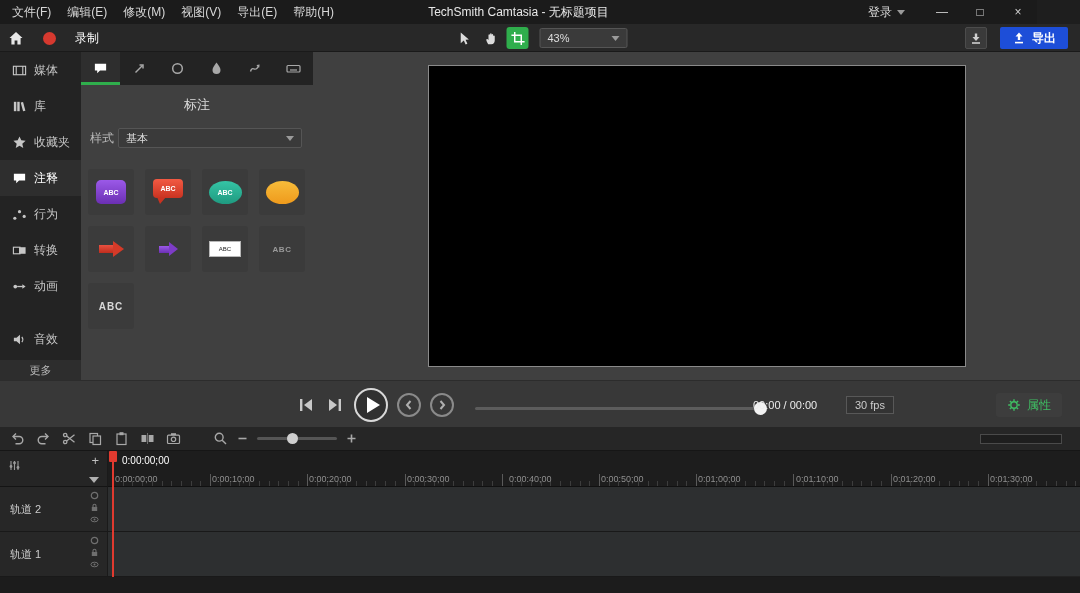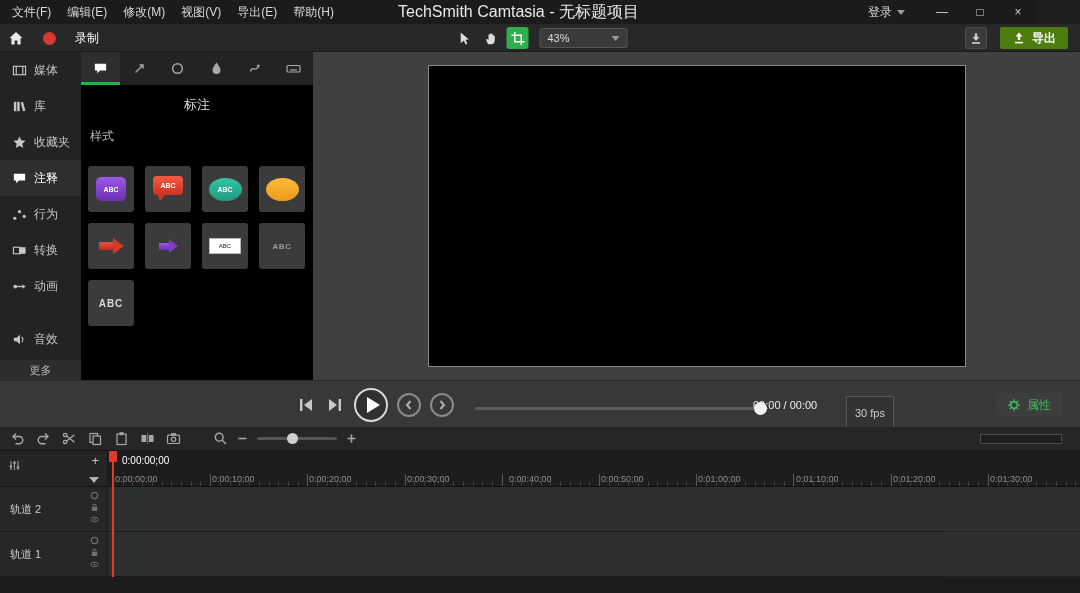--- a/index.html
+++ b/index.html
@@ -5,21 +5,21 @@
   * { margin:0; padding:0; box-sizing:border-box; }
   body { background:#111; font-family:"Liberation Sans", sans-serif; }
   .app { position:relative; width:1080px; height:593px; background:#1e1e1e; overflow:hidden;
          font-family:"Liberation Sans", sans-serif; user-select:none; }
 
   
   .menubar { position:absolute; top:0; left:0; width:1037px; height:24px; background:#1b1b1b;
              display:flex; align-items:center; color:#d8d8d8; font-size:12px; }
   .menu-items { display:flex; padding-left:4px; }
   .menu-item { padding:0 8px; line-height:24px; }
-  .win-title { position:absolute; left:50%; transform:translateX(-50%); color:#e8e8e8; font-size:16px; }
+  .win-title { position:absolute; left:50%; transform:translateX(-50%); color:#e8e8e8; font-size:12px; }
   .win-right { margin-left:auto; display:flex; align-items:center; }
   .login { display:flex; align-items:center; gap:5px; padding:0 18px; }
   .caret-down { width:0; height:0; border-left:4px solid transparent; border-right:4px solid transparent;
                 border-top:5px solid #9a9a9a; }
   .win-btn { width:38px; height:24px; display:flex; align-items:center; justify-content:center;
              color:#cfcfcf; font-size:12px; }
 
   
   .toolbar { position:absolute; top:24px; left:0; width:1080px; height:28px; background:#282828;
              border-bottom:1px solid #1a1a1a; }
@@ -29,34 +29,34 @@
   .tool-center { position:absolute; left:50%; top:0; transform:translateX(-50%); height:28px;
                  display:flex; align-items:center; gap:5px; }
   .tool-btn { width:22px; height:22px; display:flex; align-items:center; justify-content:center; border-radius:3px; }
   .tool-btn.active { background:#2fae4c; }
   .zoom-select { width:88px; height:20px; margin-left:6px; background:#3a3a3a; border:1px solid #555;
                  border-radius:2px; color:#ddd; font-size:11px; display:flex; align-items:center; padding:0 7px; }
   .zoom-select .caret-down { margin-left:auto; }
   .tool-right { position:absolute; right:12px; top:3px; display:flex; gap:13px; align-items:center; }
   .dl-btn { width:22px; height:22px; background:#3a3a3a; border:1px solid #4c4c4c; border-radius:2px;
             display:flex; align-items:center; justify-content:center; }
-  .export-btn { height:22px; background:#4d7c0f; border-radius:2px; color:#fff; font-size:12px; font-weight:bold;
+  .export-btn { height:22px; background:#1d4ed8; border-radius:2px; color:#fff; font-size:12px; font-weight:bold;
                 display:flex; align-items:center; gap:6px; padding:0 12px; }
 
   
   .sidebar { position:absolute; left:0; top:52px; width:81px; height:328px; background:#232323; }
   .side-item { height:36px; display:flex; align-items:center; gap:7px; padding-left:12px;
                color:#c6c6c6; font-size:12px; }
   .side-item.active { background:#2e2e2e; color:#fff; }
   .side-item.gap { margin-top:17px; }
   .side-more { position:absolute; bottom:0; left:0; width:81px; height:20px; background:#2d2d2d;
                color:#b8b8b8; font-size:11px; display:flex; align-items:center; justify-content:center; }
 
   
-  .panel { position:absolute; left:81px; top:52px; width:232px; height:328px; background:#000000; }
+  .panel { position:absolute; left:81px; top:52px; width:232px; height:328px; background:#404040; }
   .panel-tabs { display:flex; height:33px; background:#232323; }
   .ptab { flex:1; display:flex; align-items:center; justify-content:center; color:#a8a8a8; }
   .ptab.active { background:#2e2e2e; box-shadow:inset 0 -3px 0 #2fae4c; color:#fff; }
   .panel-title { text-align:center; color:#ddd; font-size:13px; padding:11px 0 9px; }
   .prop-row { display:flex; align-items:center; margin:5px 11px 8px 9px; }
   .prop-label { width:25px; color:#b8b8b8; font-size:12px; flex:none; }
   .select { flex:1; height:20px; background:#3a3a3a; border:1px solid #555; border-radius:2px;
             color:#ddd; font-size:11px; display:flex; align-items:center; padding:0 7px; margin-left:3px; }
   .select .caret-down { margin-left:auto; }
   .thumb-grid { display:grid; grid-template-columns:repeat(4,46px); gap:11px; padding:13px 0 0 7px; }
@@ -95,21 +95,21 @@
   .play-btn { width:34px; height:34px; border-radius:50%; border:2px solid #d8d8d8; background:#303030;
               display:flex; align-items:center; justify-content:center; }
   .play-tri { width:0; height:0; border-top:8px solid transparent; border-bottom:8px solid transparent;
               border-left:13px solid #fff; margin-left:4px; }
   .step-btn { width:24px; height:24px; border-radius:50%; border:2px solid #8a8a8a;
               display:flex; align-items:center; justify-content:center; }
   .seek { position:absolute; left:475px; top:26px; width:290px; height:3px; background:#5c5c5c; border-radius:2px; }
   .seek-handle { position:absolute; left:279px; top:-5px; width:13px; height:13px; border-radius:50%; background:#f2f2f2; }
   .time-display { position:absolute; left:753px; top:0; height:47px; display:flex; align-items:center;
                   color:#ececec; font-size:11px; }
-  .fps-box { position:absolute; left:846px; top:15px; height:18px; padding:16px 8px; border:1px solid #585858;
+  .fps-box { position:absolute; left:846px; top:15px; height:18px; padding:8px 8px; border:1px solid #585858;
              background:#333; color:#ccc; font-size:11px; display:flex; align-items:center; }
   .props-btn { position:absolute; right:18px; top:12px; height:24px; background:#3d3d3d; border-radius:3px;
                display:flex; align-items:center; gap:6px; padding:0 11px; color:#3fbf63; font-size:12px; }
 
   
   .tl-toolbar { position:absolute; left:0; top:427px; width:1080px; height:24px; background:#262626;
                 display:flex; align-items:center; border-bottom:1px solid #161616; }
   .tlt-icons { display:flex; gap:11px; padding-left:10px; align-items:center; }
   .tlt-zoom { display:flex; gap:9px; margin-left:32px; align-items:center; }
   .mini-slider { width:80px; height:3px; background:#555; position:relative; border-radius:2px; }
@@ -332,20 +332,24 @@
       <div class="ptab">
         <svg width="15" height="15" viewBox="0 0 15 15" stroke="currentColor" fill="none" stroke-width="1.2">
             <rect x="1" y="4.5" width="13" height="6.5" rx="1"></rect>
             <path d="M4 9 H11"></path>
           </svg>
       </div>
     </div>
     <div class="panel-title">标注</div>
     <div class="prop-row">
       <span class="prop-label">样式</span>
+      <div class="select">
+        <span>基本</span>
+        <span class="caret-down"></span>
+      </div>
     </div>
     <div class="thumb-grid">
       <div class="thumb">
         <div class="t-purple">ABC</div>
       </div>
       <div class="thumb">
         <div class="t-red-bubble">ABC</div>
       </div>
       <div class="thumb">
         <div class="t-cloud-teal">ABC</div>

